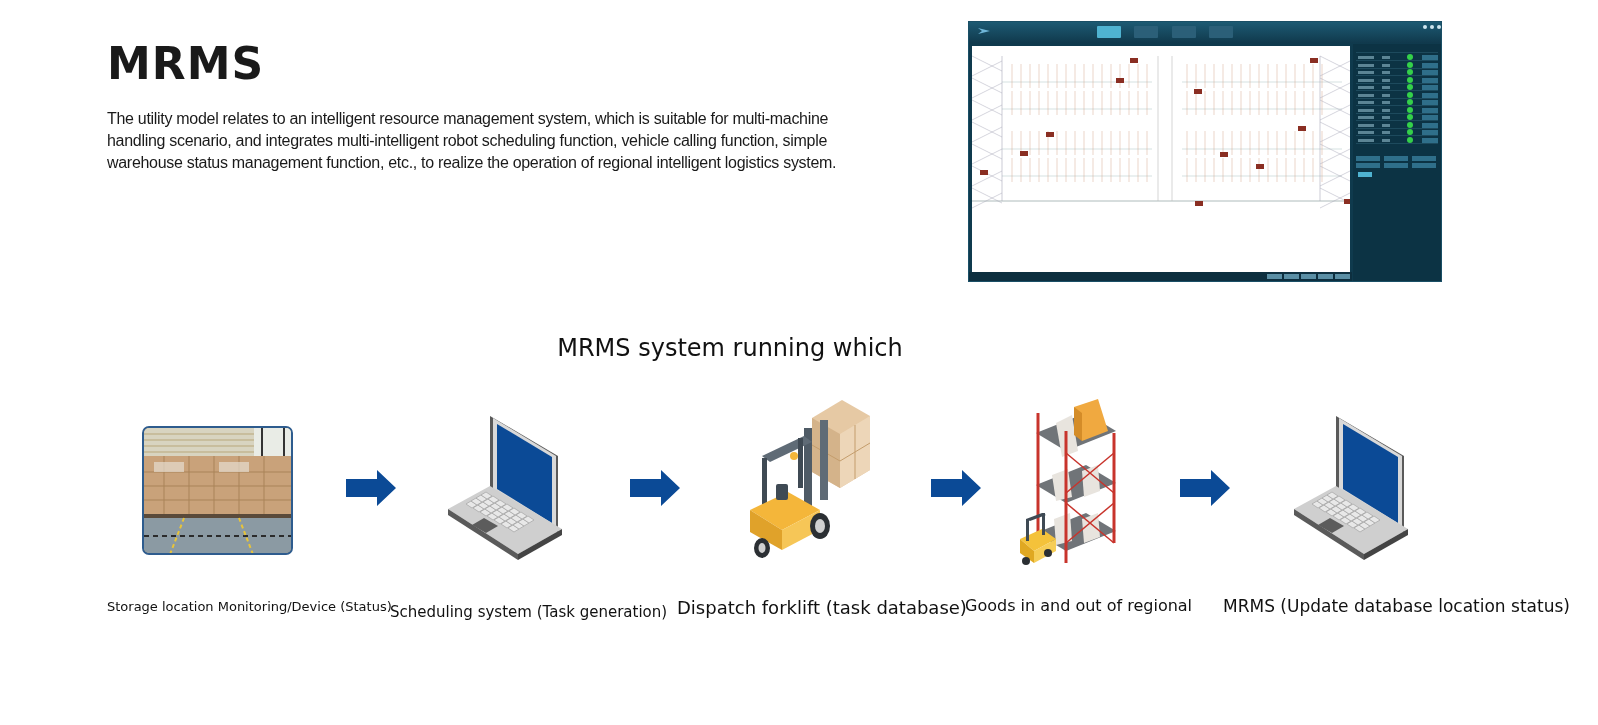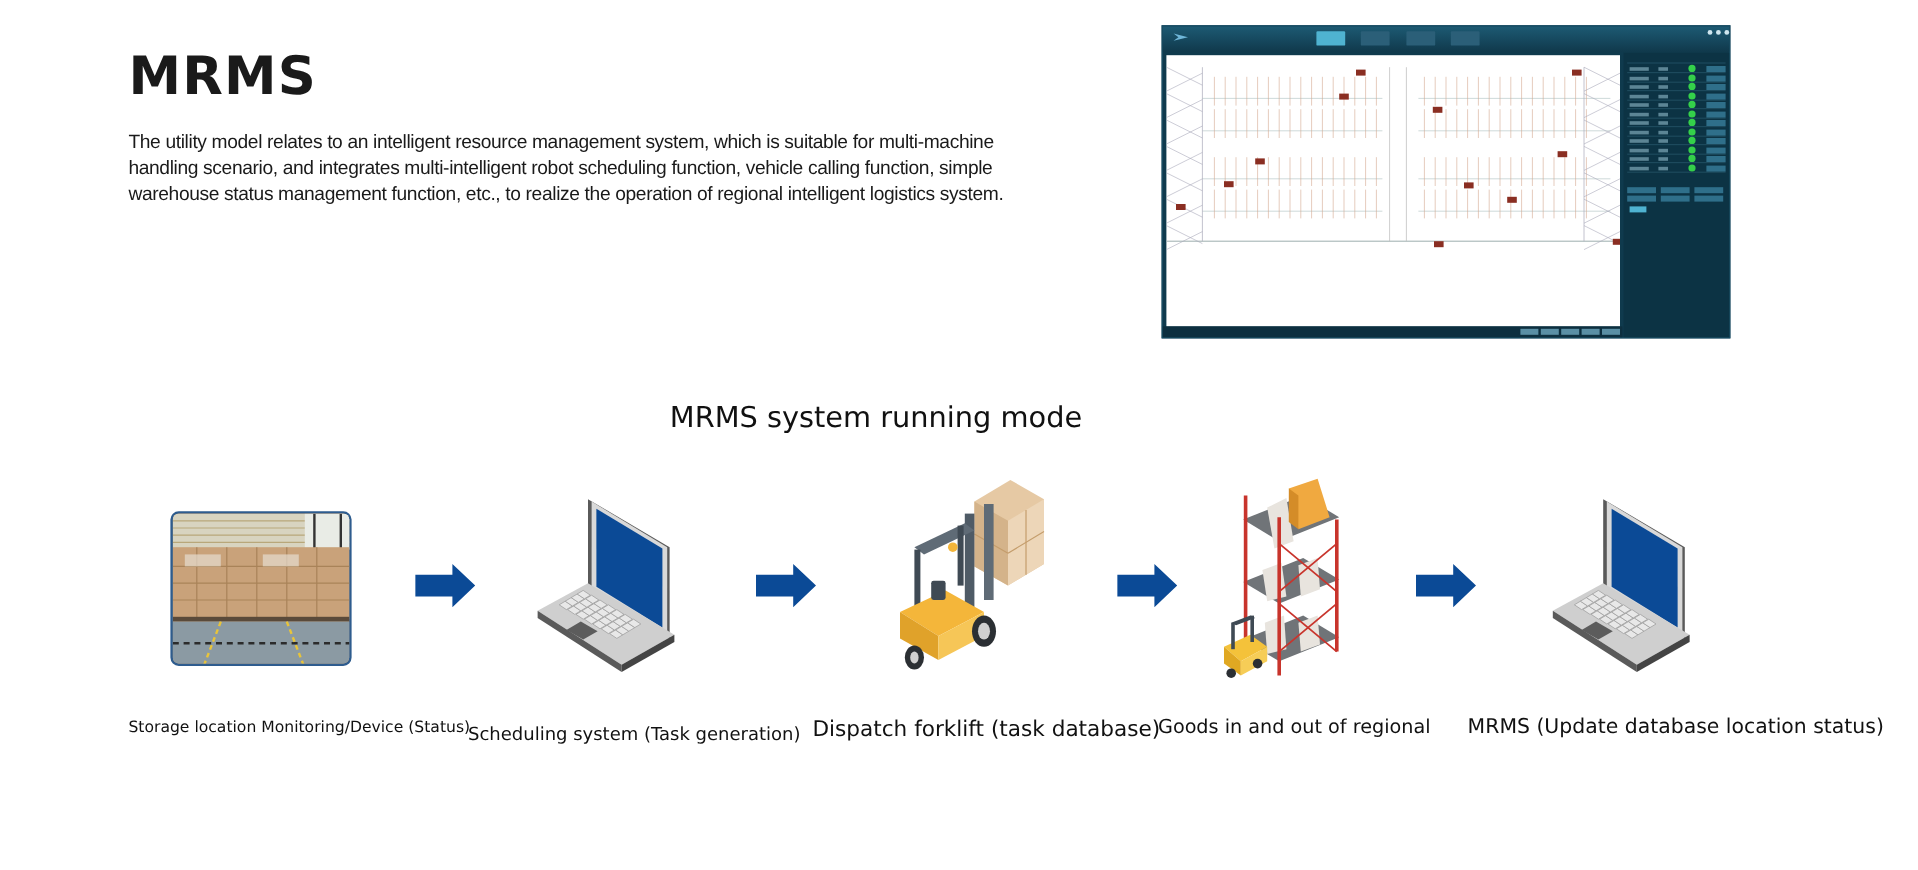--- a/index.html
+++ b/index.html
@@ -324,21 +324,21 @@
       <div class="side-btn" style="left: 3px; top: 112px;"></div>
       <div class="side-btn" style="left: 31px; top: 112px;"></div>
       <div class="side-btn" style="left: 59px; top: 112px;"></div>
       <div class="side-btn" style="left: 3px; top: 119px;"></div>
       <div class="side-btn" style="left: 31px; top: 119px;"></div>
       <div class="side-btn" style="left: 59px; top: 119px;"></div>
       <div class="side-btn" style="left: 5px; top: 128px; width: 14px; background: rgb(79, 179, 209);"></div>
     </div>
 </div>
 
-<div class="sub-title">MRMS system running mode</div>
+<div class="sub-title">MRMS system running which</div>
 
 <div class="step-img wh-photo">
   <svg width="151" height="129" viewBox="0 0 151 129">
     <rect x="0" y="0" width="151" height="30" fill="#d8d4c0"></rect>
     <g stroke="#b8a77a" stroke-width="1">
       <line x1="0" y1="6" x2="151" y2="6"></line>
         <line x1="0" y1="12" x2="151" y2="12"></line>
         <line x1="0" y1="18" x2="151" y2="18"></line>
         <line x1="0" y1="24" x2="151" y2="24"></line>
     </g>

